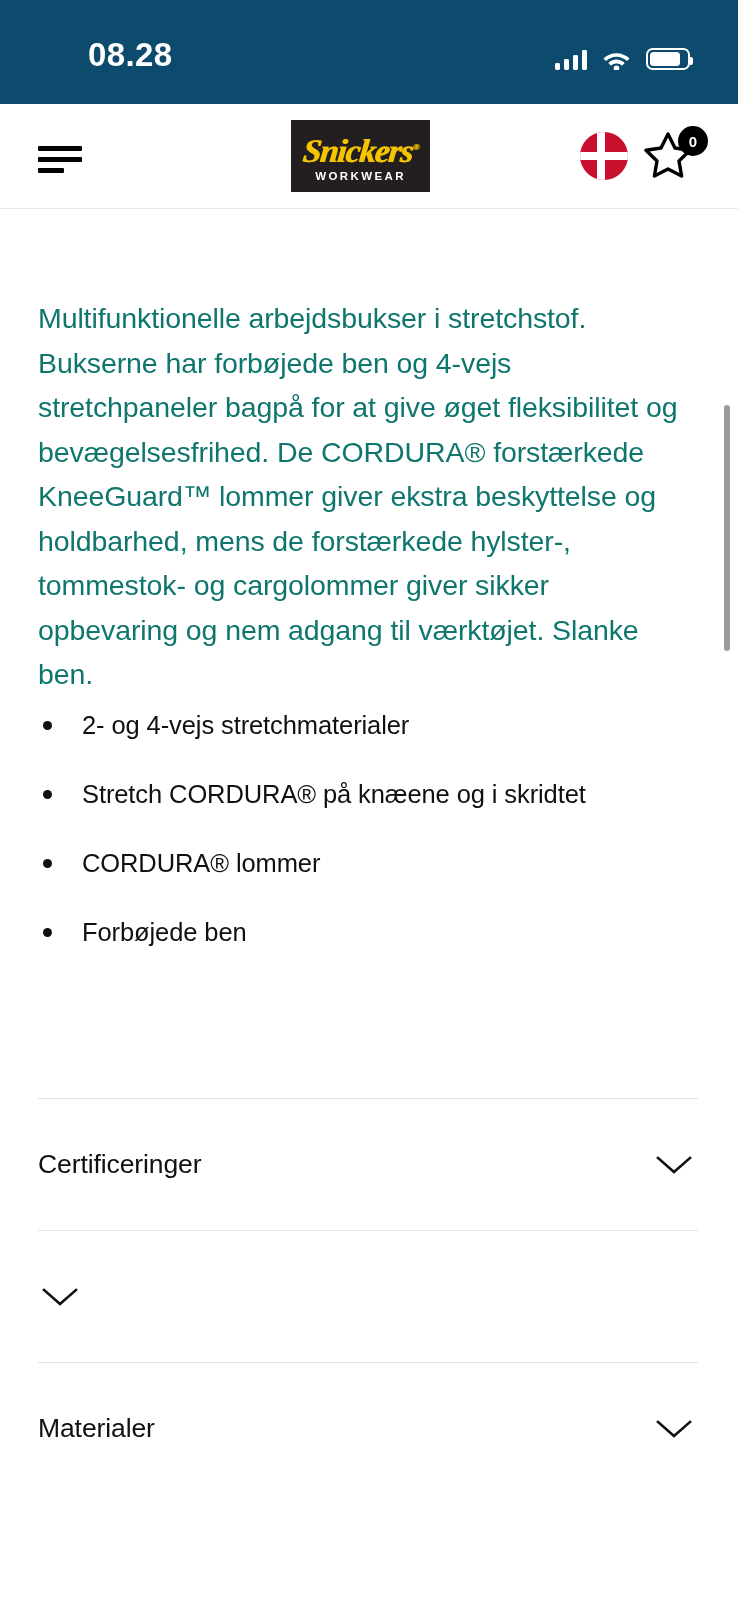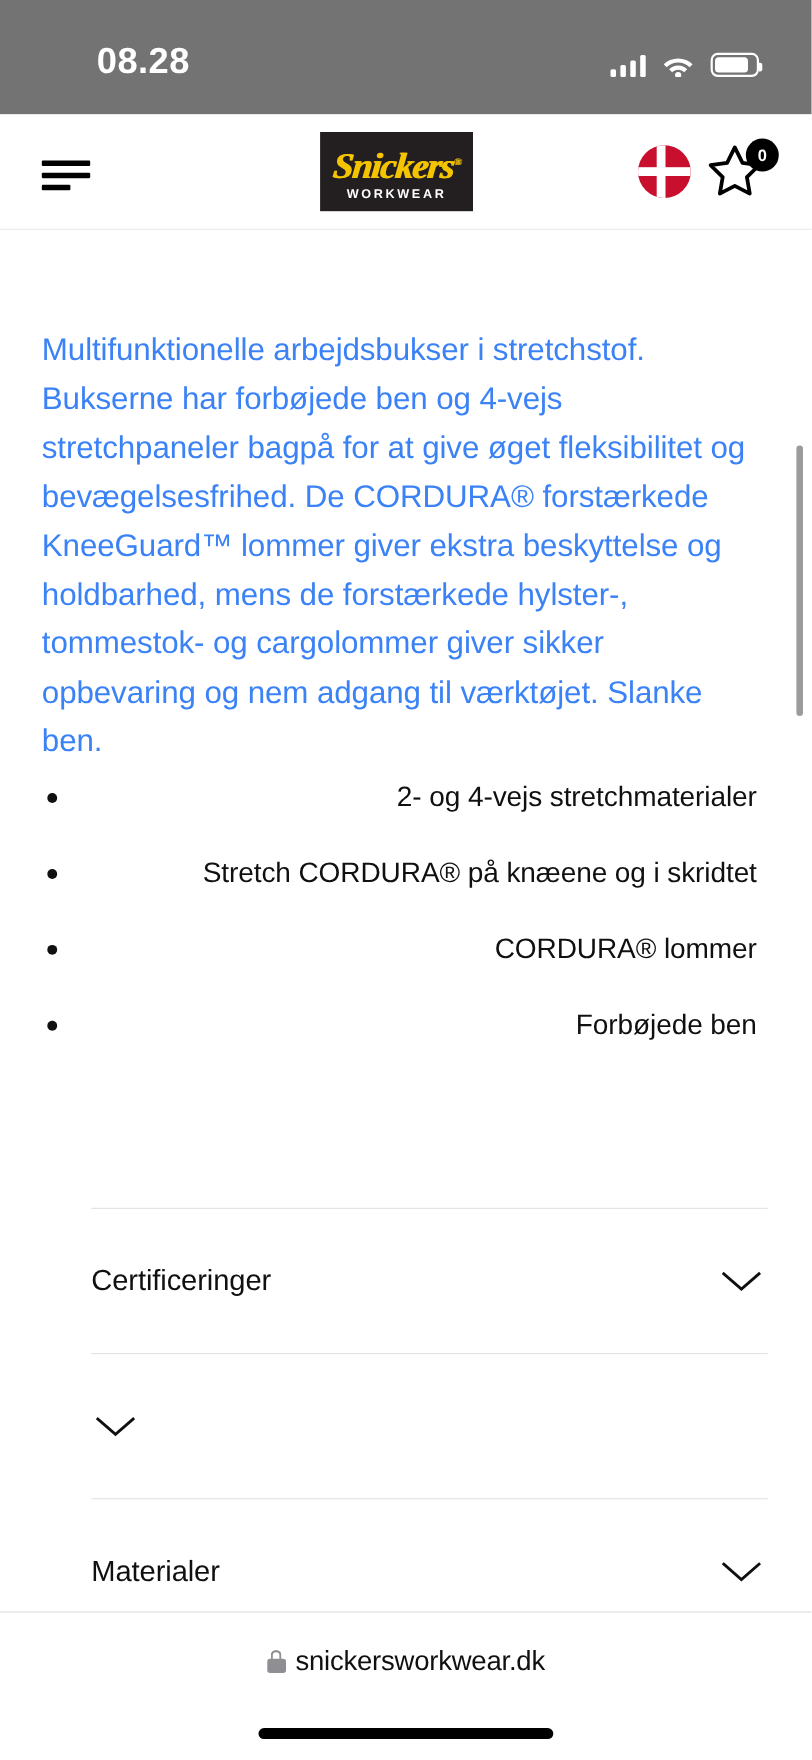--- a/index.html
+++ b/index.html
@@ -15,21 +15,21 @@
     position:relative;
     width:738px; height:1600px;
     overflow:hidden;
     background:#ffffff;
   }
 
   
   .statusbar {
     position:absolute; top:0; left:0;
     width:738px; height:104px;
-    background:#737373;
+    background:#0c4a6e;
     display:flex; align-items:center;
     padding:0 46px 0 0;
   }
   .sb-time {
     position:absolute;
     left:88px; top:36px;
     color:#ffffff;
     font-size:33px;
     font-weight:600;
     letter-spacing:0.4px;
@@ -181,39 +181,38 @@
     background:#ffffff;
     overflow:hidden;
   }
 
   .desc {
     position:absolute;
     left:38px; top:87px;
     width:650px;
     font-size:28.5px;
     line-height:44.5px;
-    color:#3b82f6;
+    color:#0f766e;
     letter-spacing:-0.1px;
   }
 
   .features {
     position:absolute;
     left:38px; top:500px;
     width:650px;
     list-style:none;
   }
   .features li {
     position:relative;
     padding-left:44px;
     font-size:25.5px;
     line-height:32px;
     color:#101010;
     margin-bottom:37px;
     letter-spacing:-0.1px;
-    text-align:right;
   }
   .features li::before{
     content:"";
     position:absolute;
     left:5px; top:12px;
     width:9px; height:9px;
     border-radius:50%;
     background:#101010;
   }
 
@@ -221,21 +220,20 @@
     position:absolute;
     left:38px; top:889px;
     width:660px;
   }
   .acc-item {
     border-top:1px solid #e2e2e2;
     height:132px;
     display:flex; align-items:center;
     justify-content:space-between;
     cursor:pointer;
-    margin-left:45px;
   }
   .acc-label {
     font-size:26.5px;
     color:#101010;
     letter-spacing:-0.1px;
   }
   .chev {
     width:44px; height:26px;
     margin-right:2px;
   }
@@ -384,24 +382,14 @@
         <svg class="chev" viewBox="0 0 44 26">
           <path d="M6 6 L22 20 L38 6" fill="none" stroke="#101010" stroke-width="2.6" stroke-linecap="square"></path>
         </svg>
       </div>
 
     </div>
 
     <div class="scroll-track"></div>
   </div>
 
-  <div class="browserbar">
-    <div class="url-row">
-      <span class="lock">
-        <span class="shackle"></span>
-        <span class="body"></span>
-      </span>
-      <span class="url-text">snickersworkwear.dk</span>
-    </div>
-    <div class="home-indicator"></div>
-  </div>
 
 </div>
 
 </body></html>

